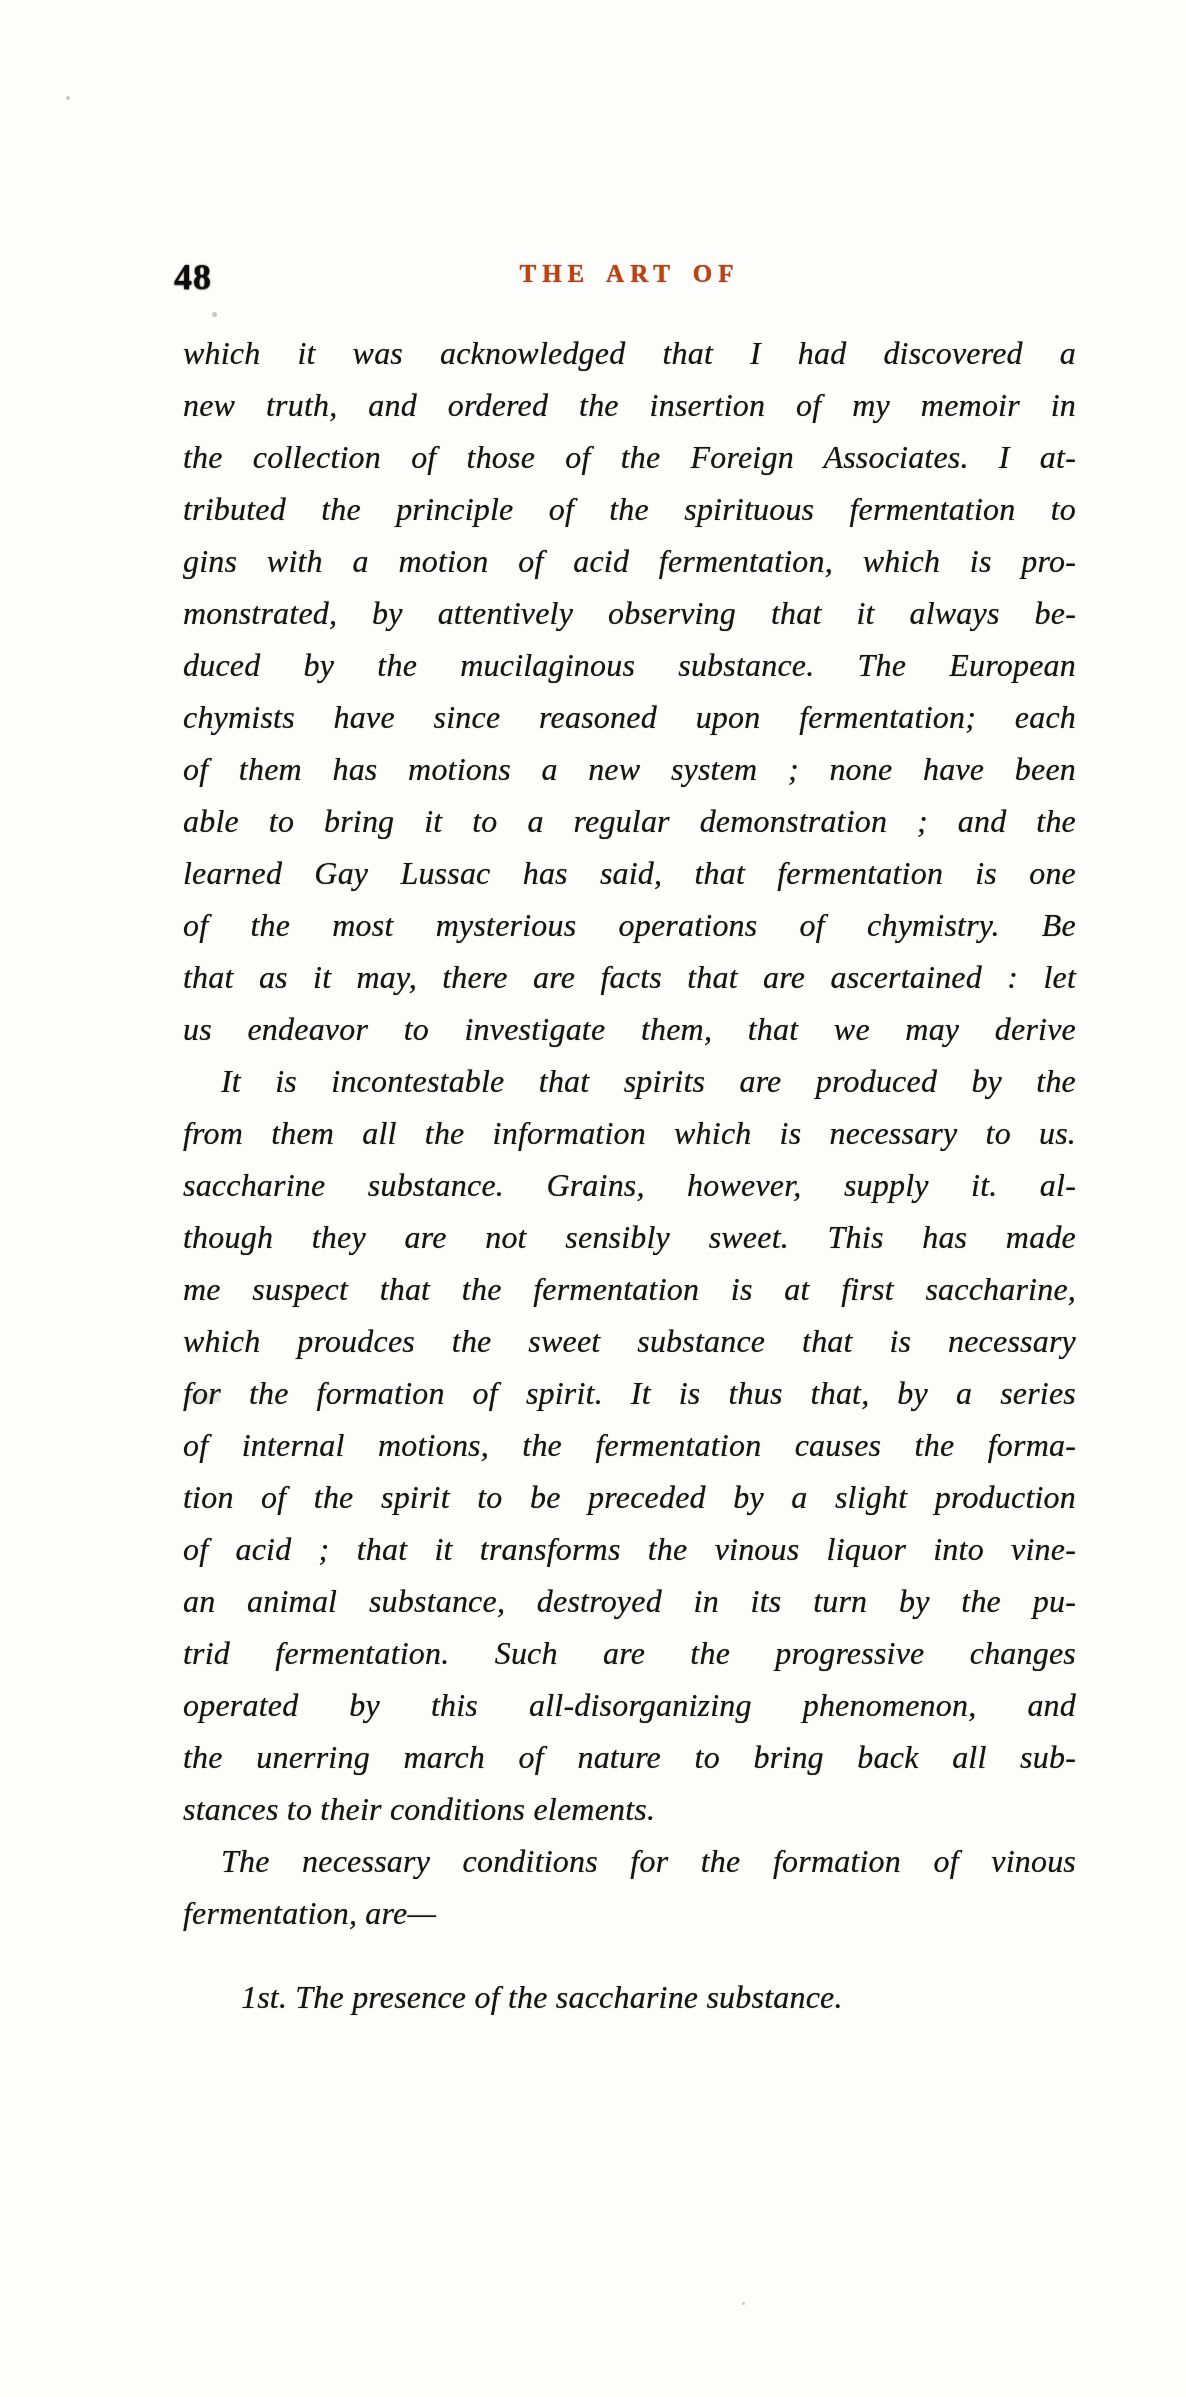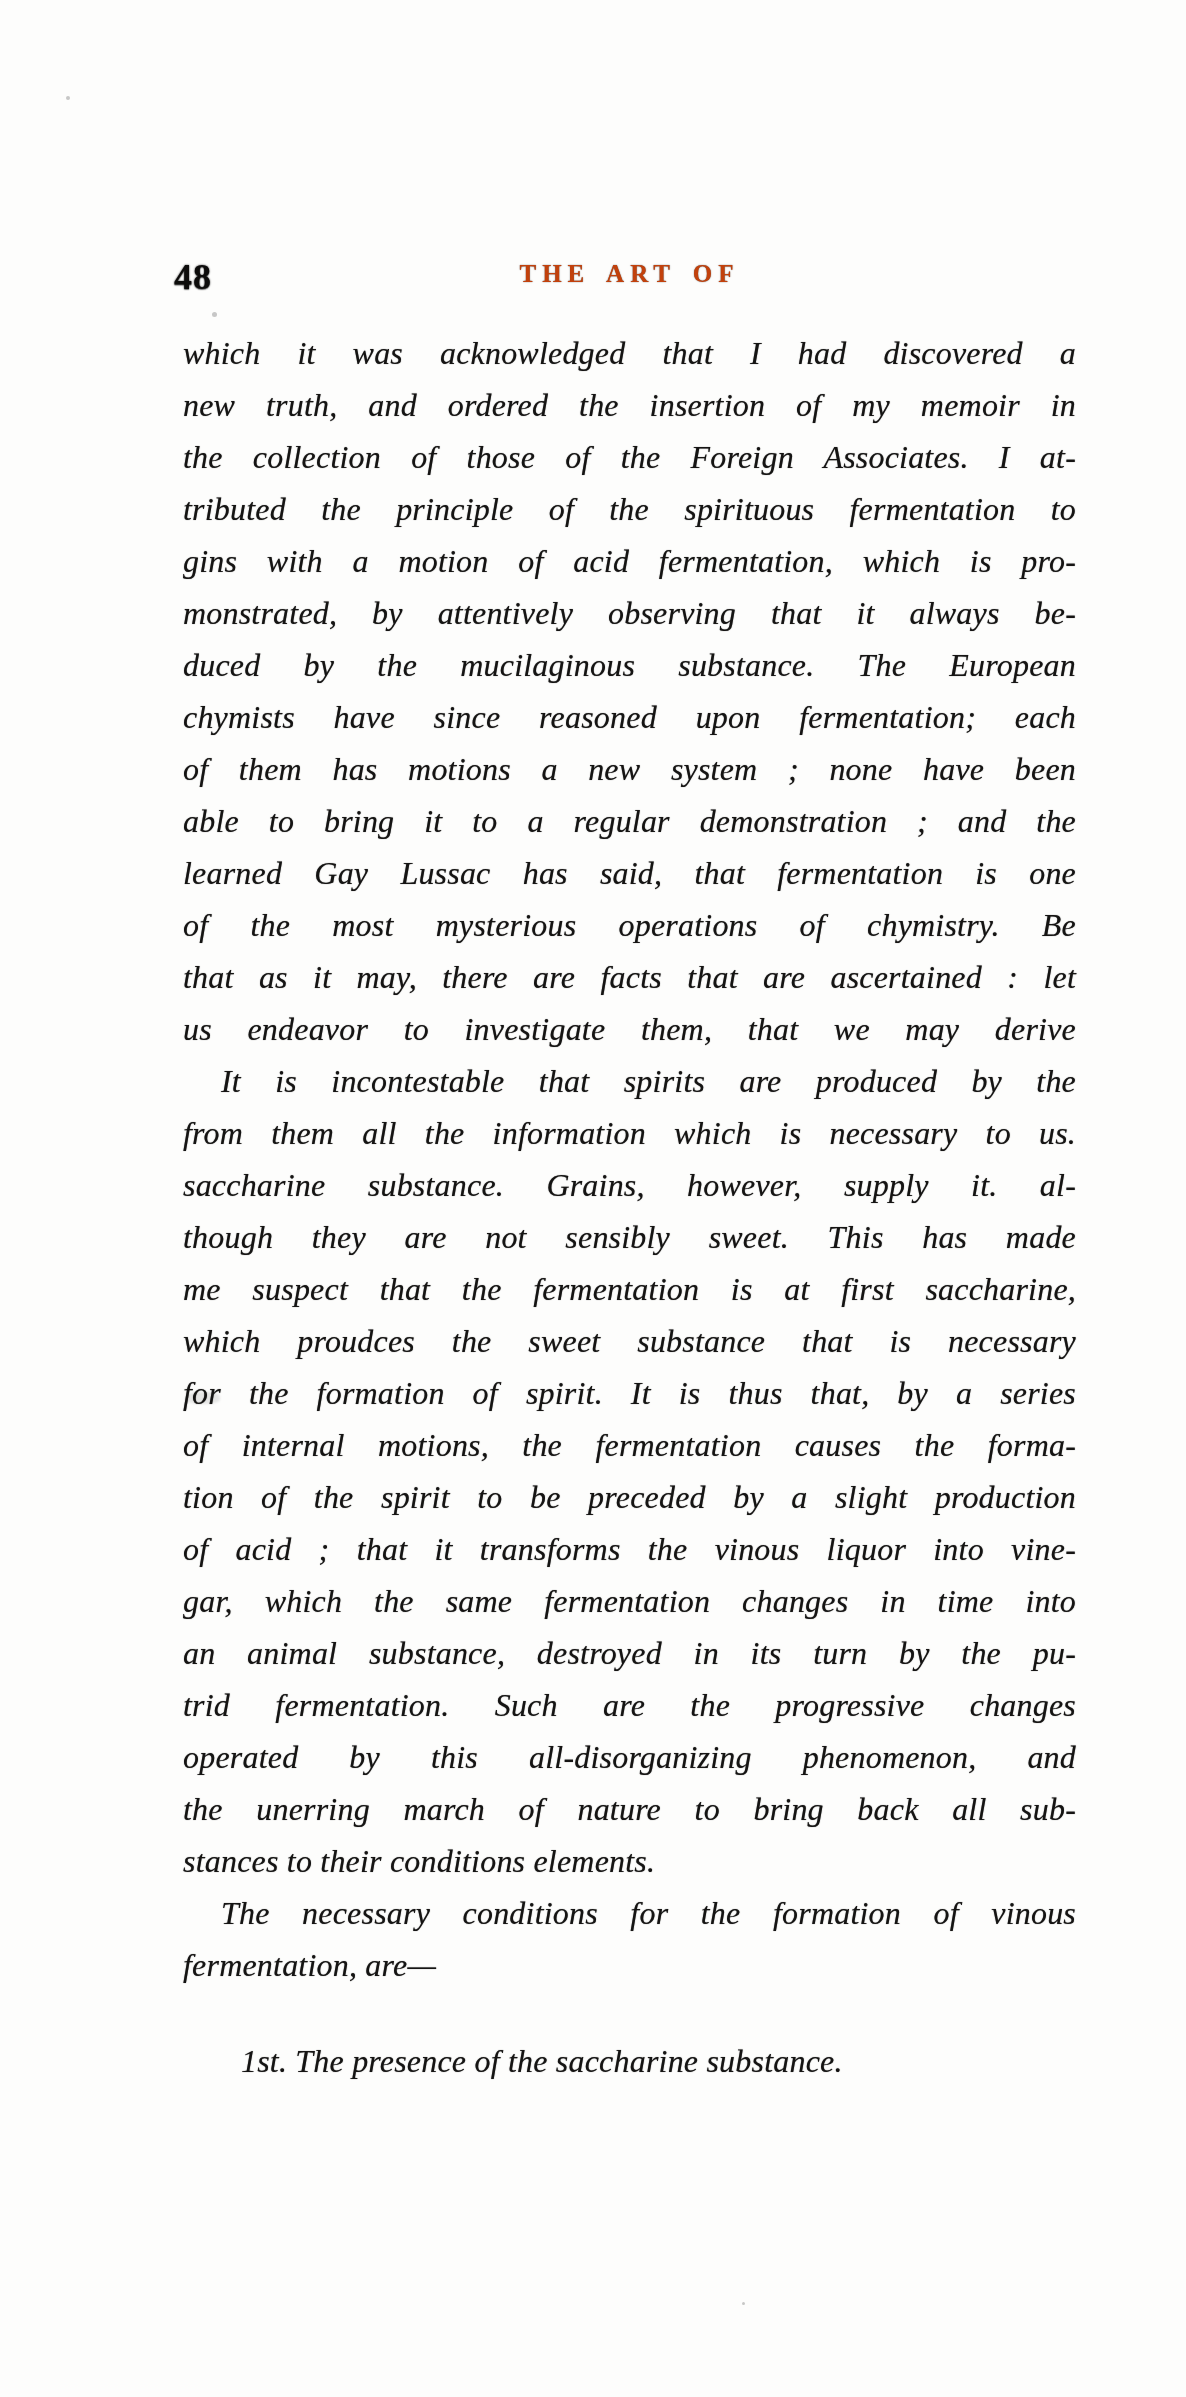--- a/index.html
+++ b/index.html
@@ -57,21 +57,21 @@
   .line.para-end {
     text-align-last: left;
   }
   .line.indent {
     text-indent: 38px;
   }
   .line.indent-large {
     text-indent: 58px;
   }
   .line.gap-before {
-    margin-top: 44px;
+    margin-top: 32px;
   }
   .speck {
     position: absolute;
     background: rgba(40,40,40,0.25);
     border-radius: 50%;
   }
   .smudge {
     position: absolute;
     background: rgba(30,30,30,0.10);
     border-radius: 40%;
@@ -102,21 +102,20 @@
       <div class="line indent">It is incontestable that spirits are produced by the</div>
       <div class="line">from them all the information which is necessary to us.</div>
       <div class="line">saccharine substance. Grains, however, supply it. al-</div>
       <div class="line">though they are not sensibly sweet. This has made</div>
       <div class="line">me suspect that the fermentation is at first saccharine,</div>
       <div class="line">which proudces the sweet substance that is necessary</div>
       <div class="line">for the formation of spirit. It is thus that, by a series</div>
       <div class="line">of internal motions, the fermentation causes the forma-</div>
       <div class="line">tion of the spirit to be preceded by a slight production</div>
       <div class="line">of acid ; that it transforms the vinous liquor into vine-</div>
-      <div class="line">gar, which the same fermentation changes in time into</div>
       <div class="line">an animal substance, destroyed in its turn by the pu-</div>
       <div class="line">trid fermentation. Such are the progressive changes</div>
       <div class="line">operated by this all-disorganizing phenomenon, and</div>
       <div class="line">the unerring march of nature to bring back all sub-</div>
       <div class="line para-end">stances to their conditions elements.</div>
       <div class="line indent">The necessary conditions for the formation of vinous</div>
       <div class="line para-end">fermentation, are—</div>
       <div class="line para-end indent-large gap-before">1st. The presence of the saccharine substance.</div>
     </div>
 

